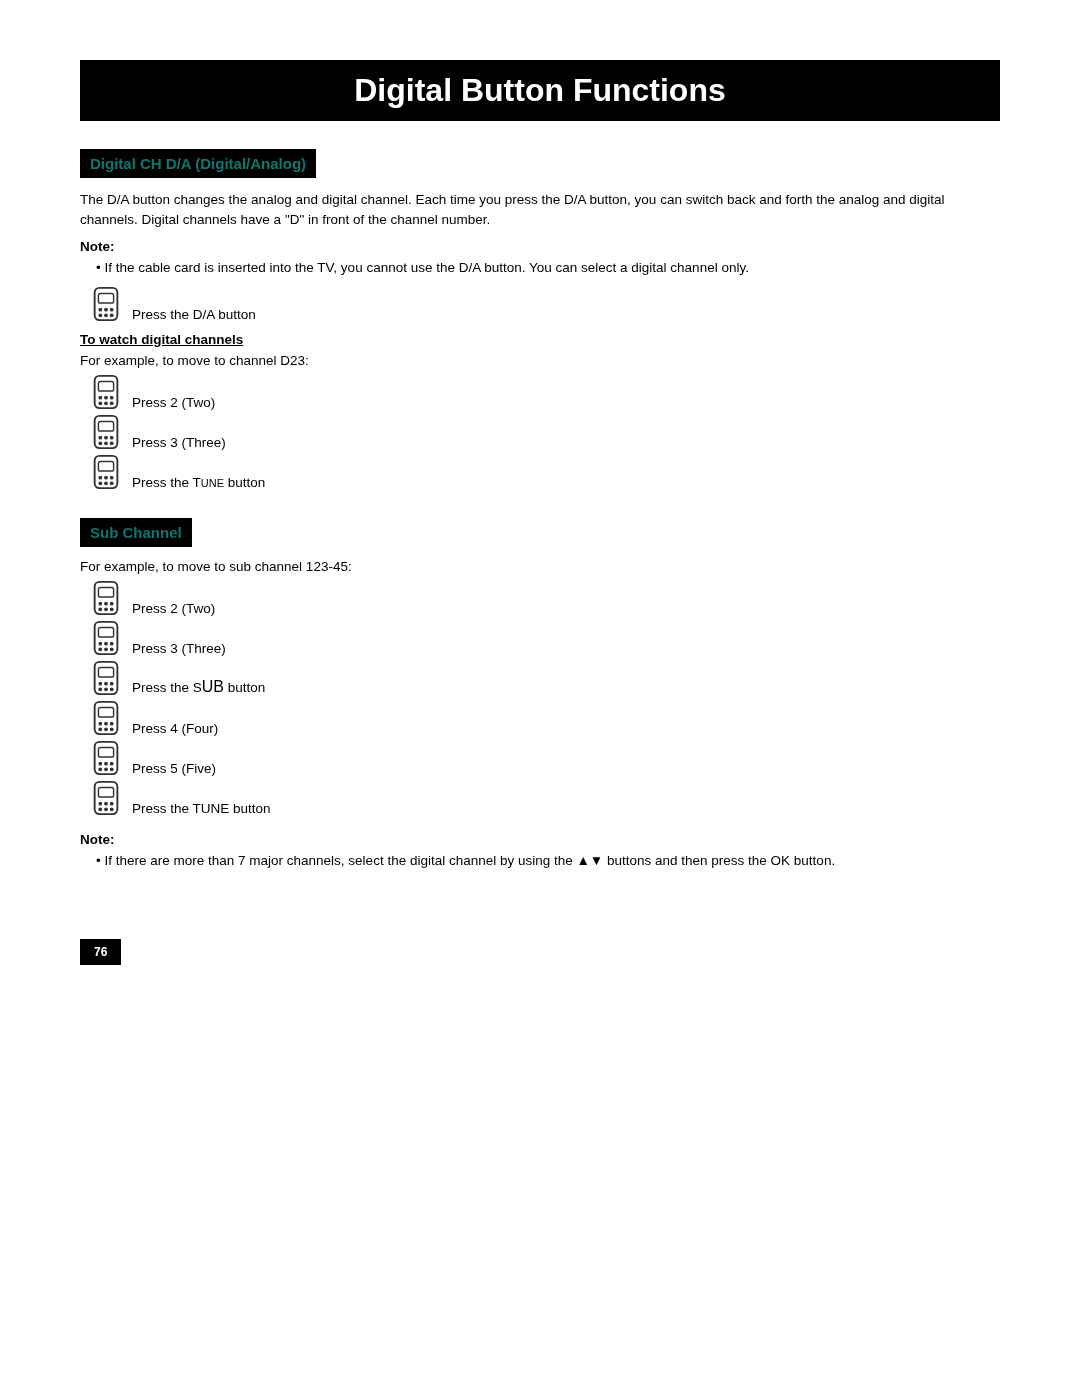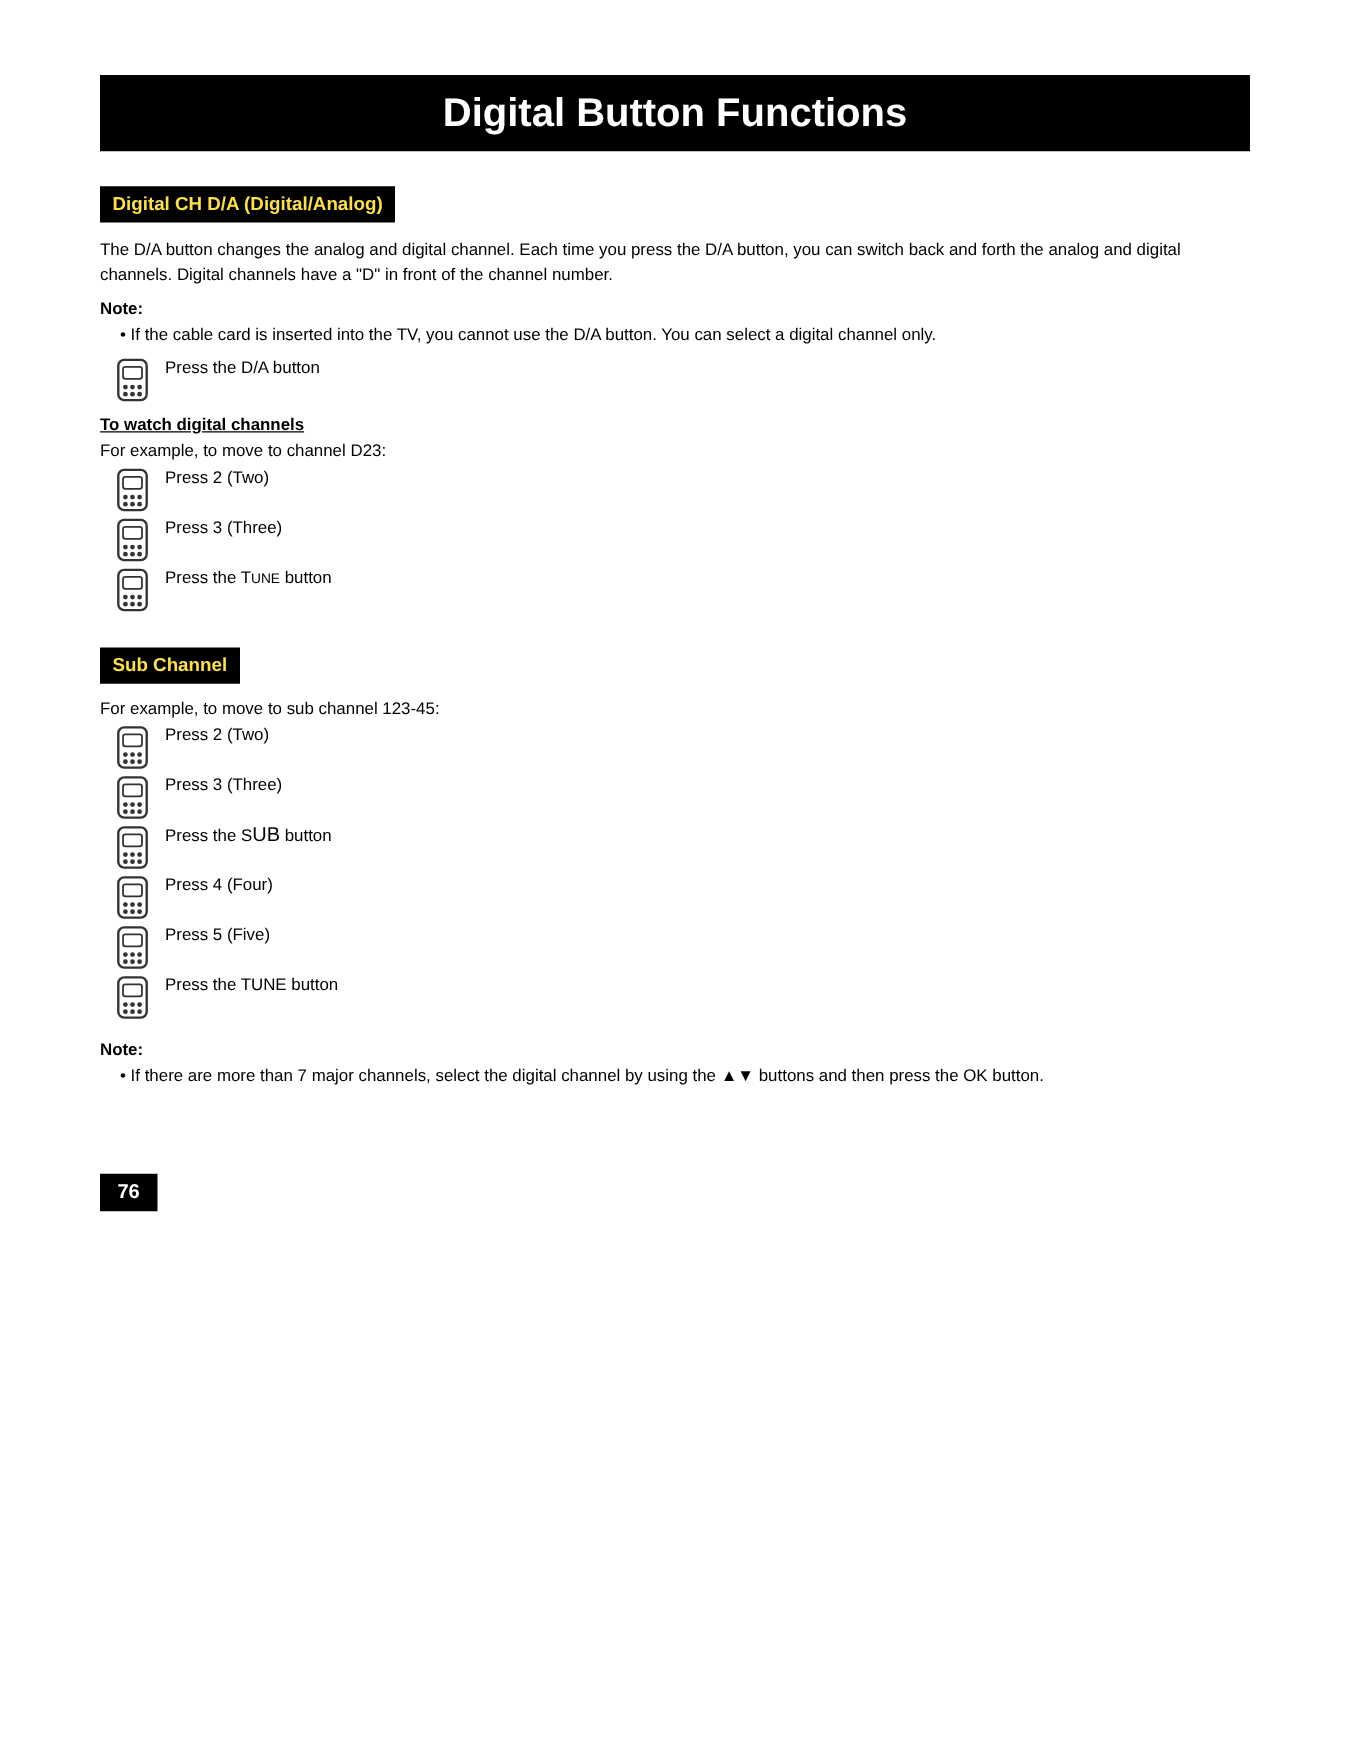--- a/index.html
+++ b/index.html
@@ -19,21 +19,21 @@
       color: #ffffff;
       font-size: 32px;
       font-weight: bold;
       padding: 12px 18px;
       margin-bottom: 28px;
       text-align: center;
     }
 
     .section-header {
       background: #000000;
-      color: #fde047;
+      color: #0f766e;
       font-size: 15px;
       font-weight: bold;
       padding: 6px 10px;
       margin-bottom: 12px;
       display: inline-block;
     }
 
     .section {
       margin-bottom: 28px;
     }
@@ -65,21 +65,21 @@
       text-decoration: underline;
       font-size: 13.5px;
       font-weight: bold;
       margin-bottom: 6px;
       margin-top: 10px;
       display: block;
     }
 
     .step-row {
       display: flex;
-      align-items: flex-start;
+      align-items: flex-end;
       margin-bottom: 4px;
       margin-left: 10px;
     }
 
     .remote-icon {
       width: 32px;
       height: 36px;
       margin-right: 10px;
       flex-shrink: 0;
     }
@@ -90,21 +90,21 @@
 
     .example-text {
       font-size: 13.5px;
       margin-bottom: 6px;
     }
 
     .page-number-box {
       display: inline-block;
       background: #000000;
       color: #ffffff;
-      font-size: 16px;
+      font-size: 12px;
       font-weight: bold;
       padding: 6px 14px;
       margin-top: 40px;
     }
   </style>
 </head>
 <body>
 
 <div class="page-title">Digital Button Functions</div>
 

